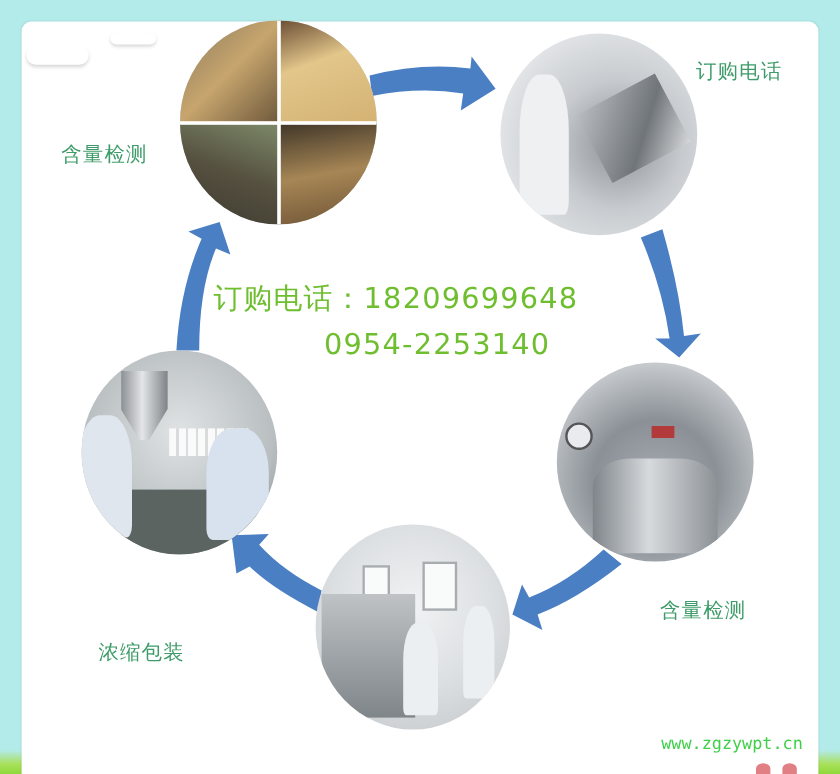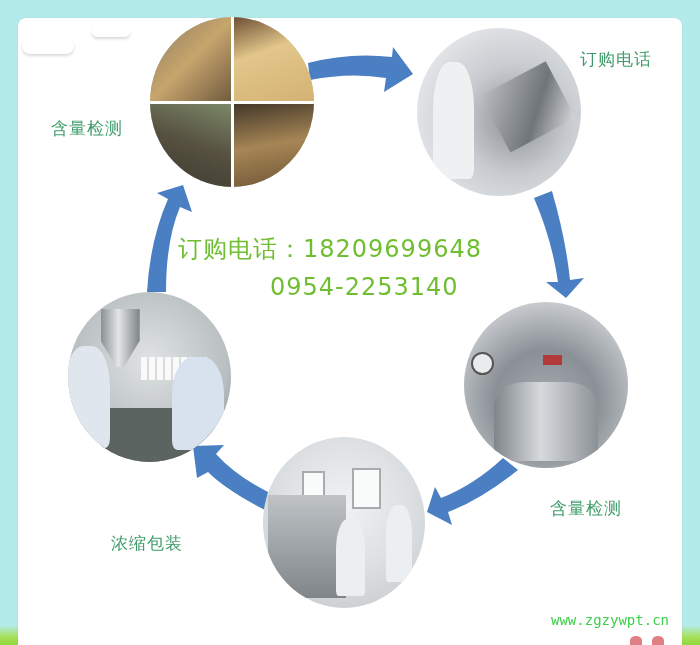--- a/index.html
+++ b/index.html
@@ -138,20 +138,20 @@
   <div class="p2"></div>
 </div>
 
 <div class="stage-circle photo-pack" style="left:68px;top:292px;width:163px;height:170px;">
   <div class="hopper"></div>
   <div class="bottles"></div>
   <div class="table"></div>
   <div class="w1"></div>
   <div class="w2"></div>
 </div>
-<div class="stage-label" style="left:82px;top:532px;margin-left:29px;">浓缩包装</div>
+<div class="stage-label" style="left:82px;top:532px;">浓缩包装</div>
 
 <div class="site-url" style="left:535px;top:612px;margin-left:16px;">www.zgzywpt.cn</div>
 
 <div class="flowers">
   <span style="left:0;"></span>
     <span style="left:22px;"></span>
 </div>
 
 </body></html>

